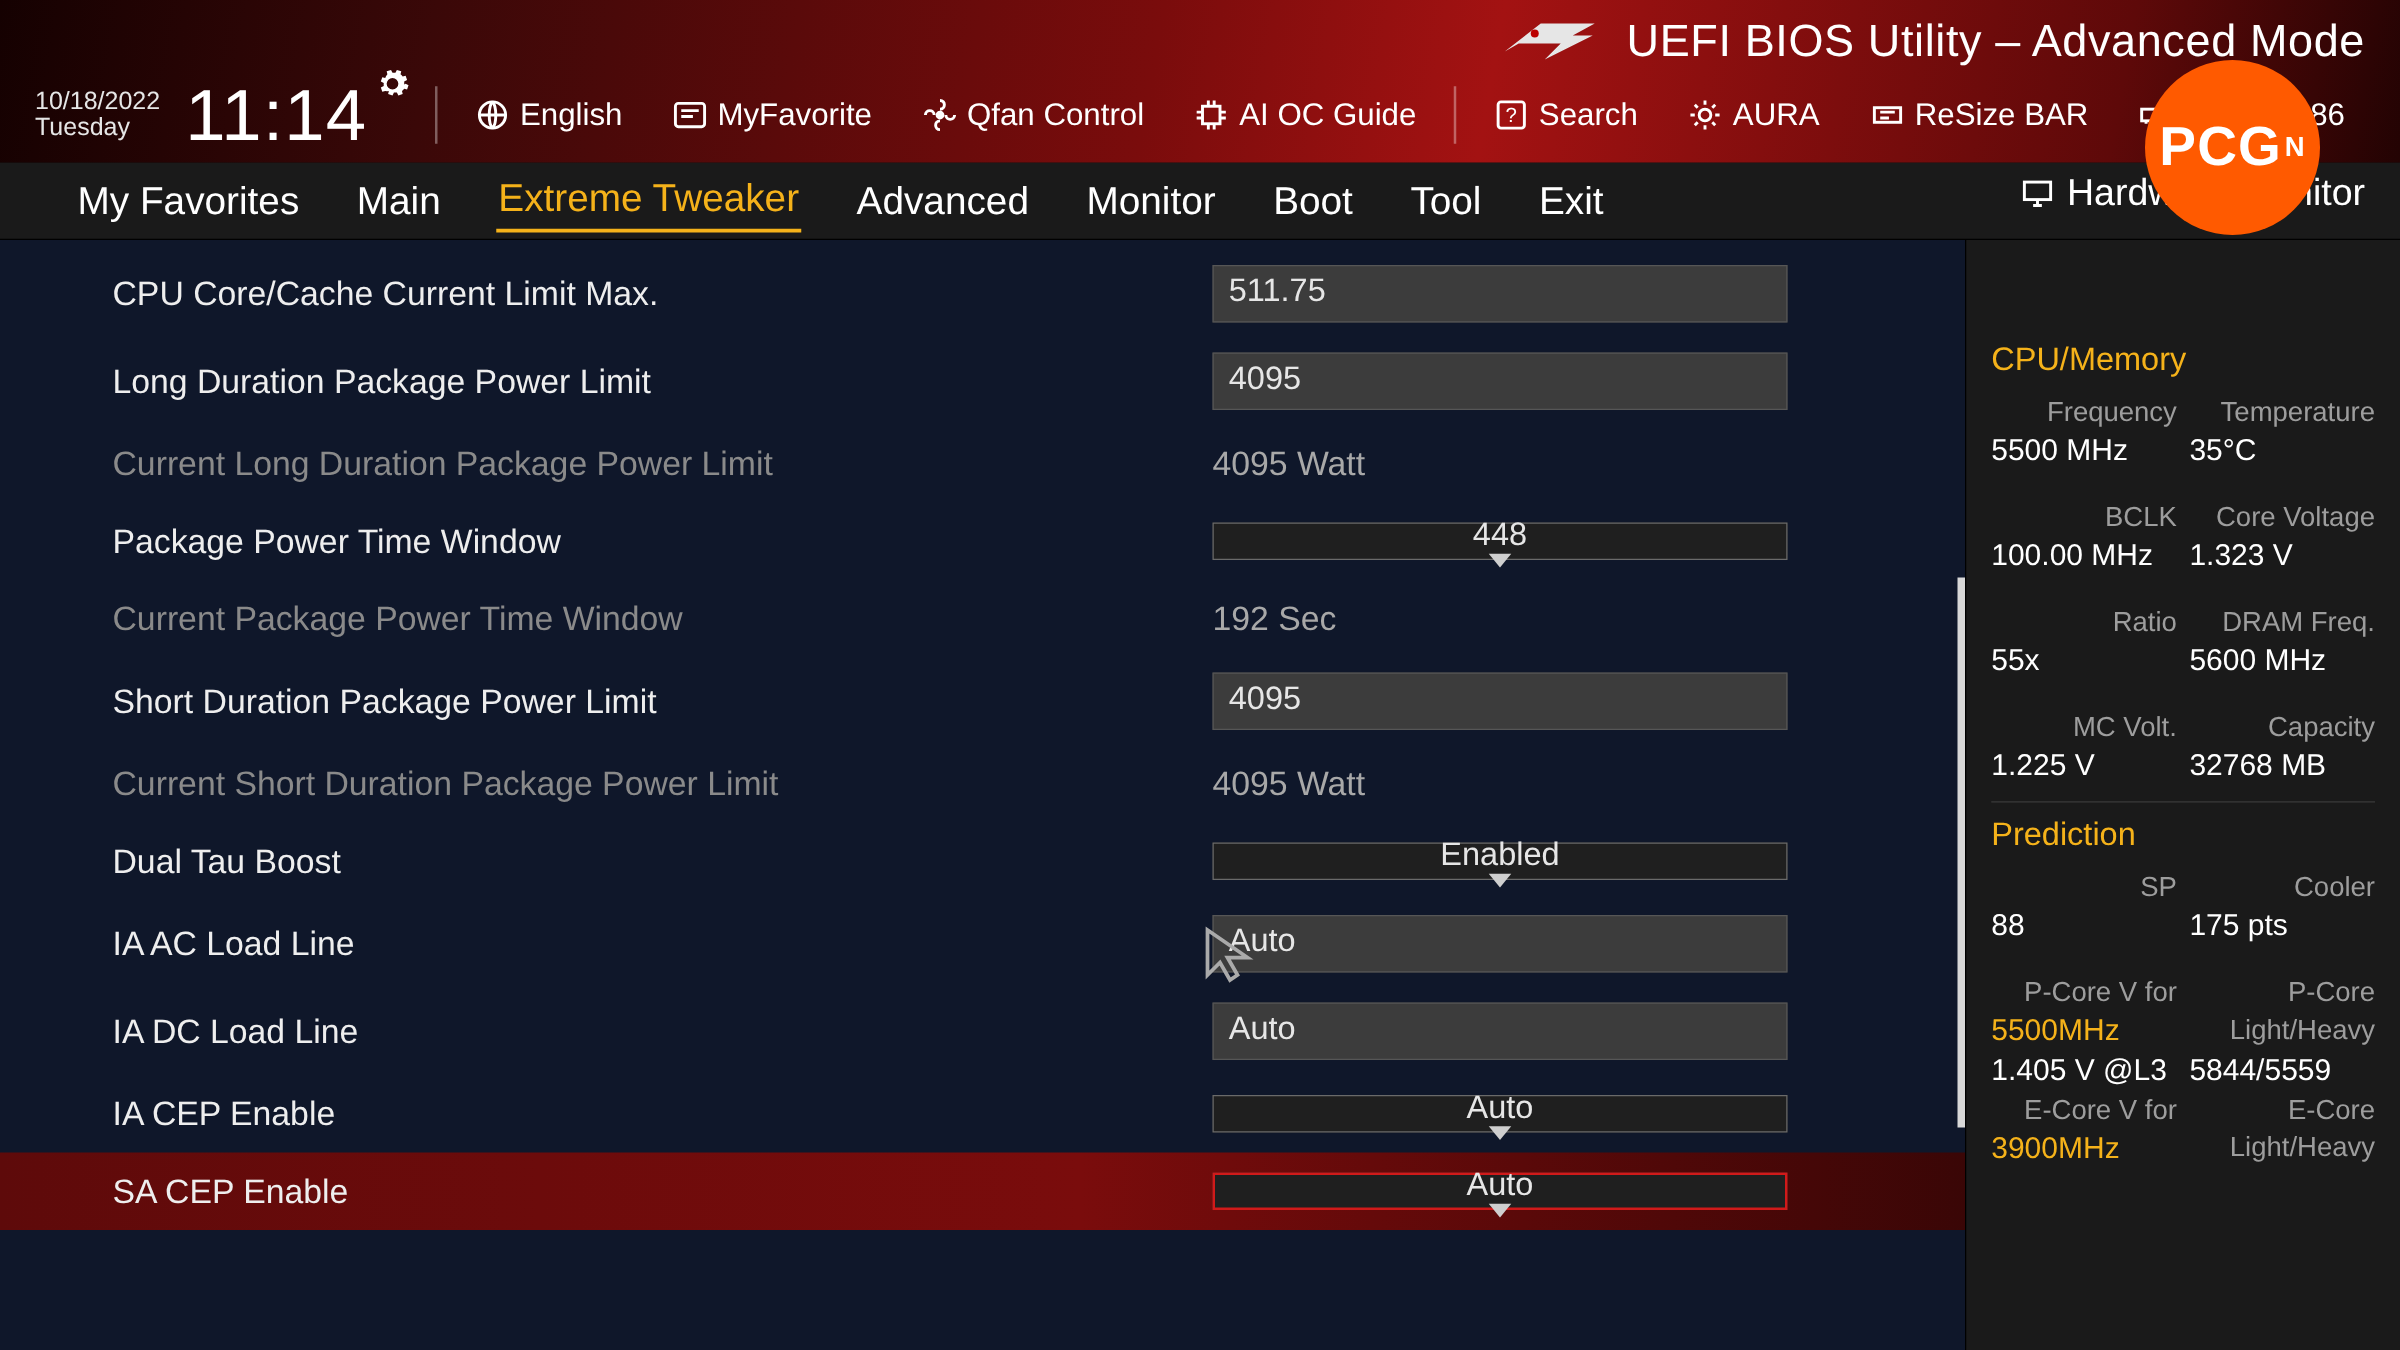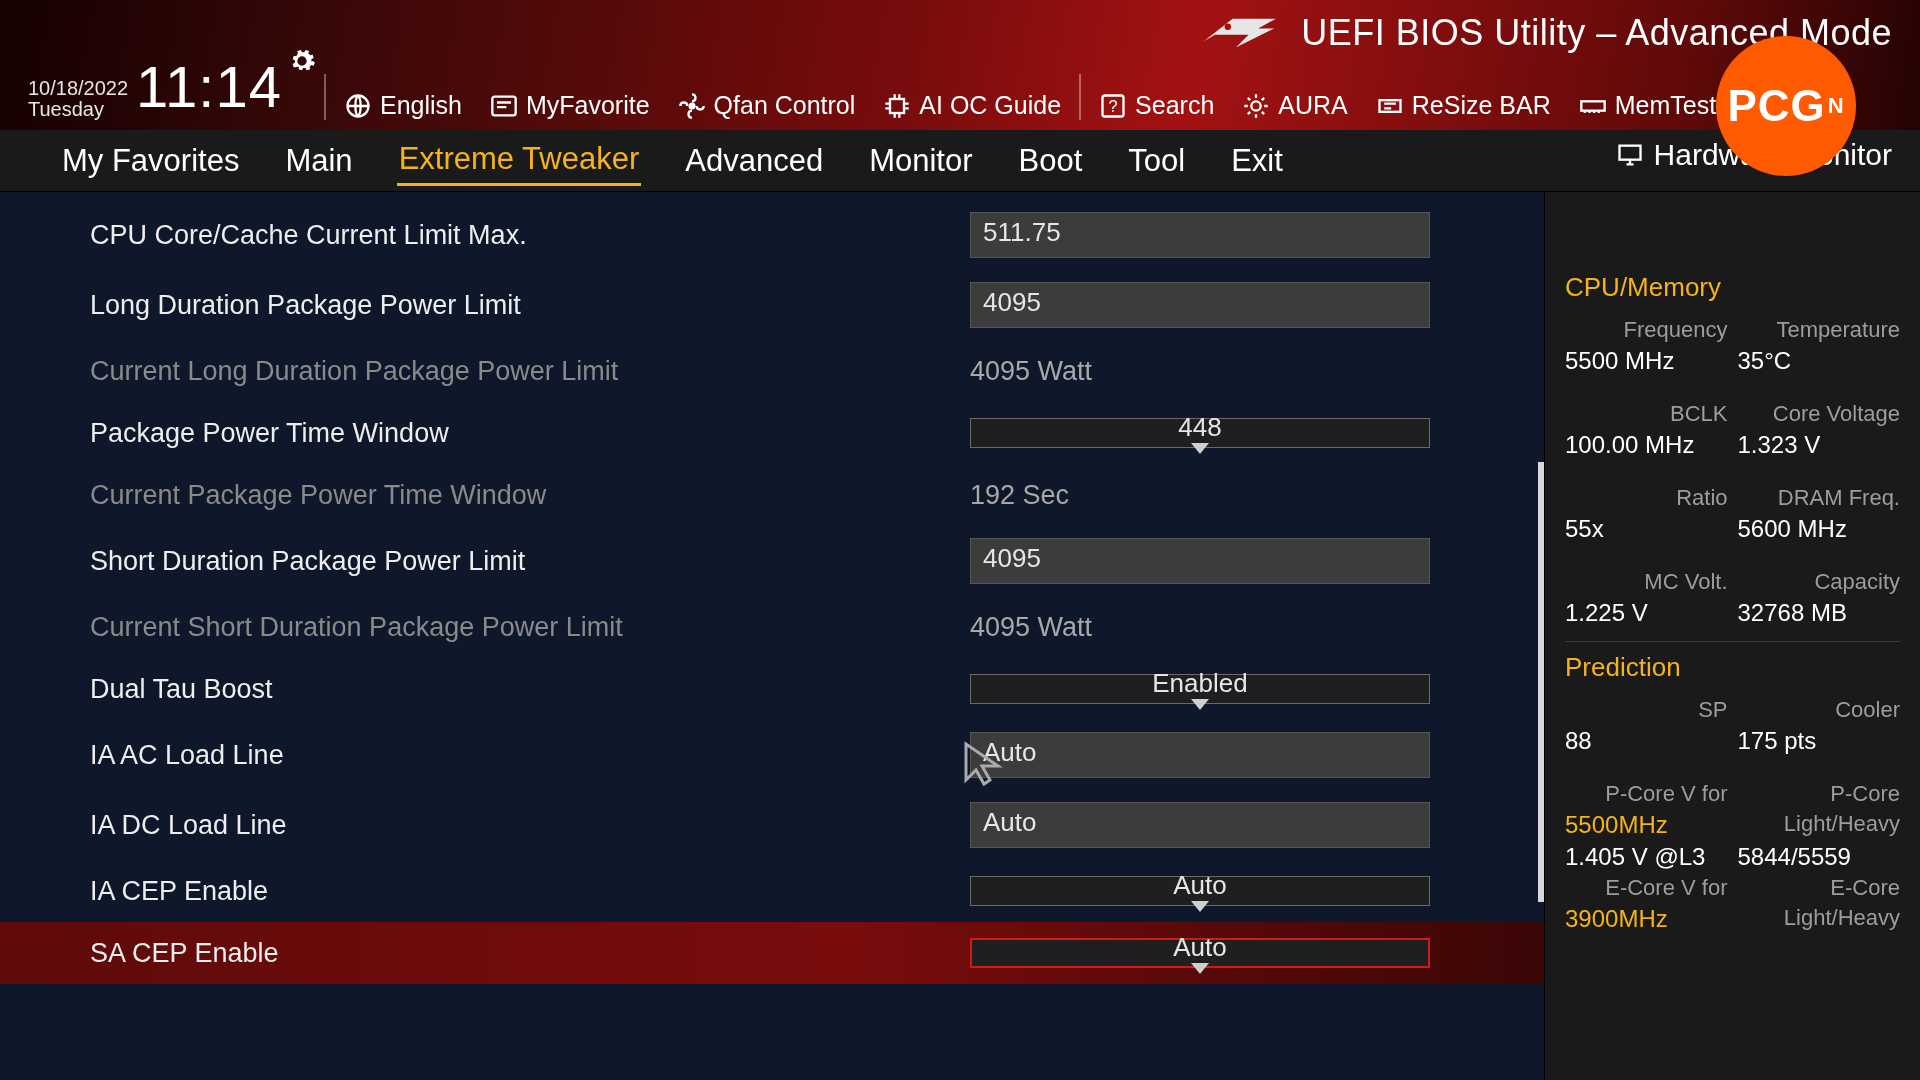--- a/index.html
+++ b/index.html
@@ -8,36 +8,36 @@
   
   .header {
     position: relative;
     height: 130px;
     background: linear-gradient(100deg, #150101 0%, #3a0808 18%, #7a0c0c 48%, #a31212 62%, #5e0909 88%, #230303 100%);
     padding: 12px 28px 0 28px;
   }
   .header-top { display: flex; align-items: center; gap: 22px; justify-content: flex-end; }
   .rog-logo { width: 80px; height: 38px; }
   .title { font-size: 36px; color: #fff; font-weight: 400; letter-spacing: .5px; white-space: nowrap; }
-  .header-bottom { display: flex; align-items: flex-end; gap: 8px; margin-top: 10px; height: 56px; }
+  .header-bottom { display: flex; align-items: center; gap: 20px; margin-top: 10px; height: 56px; }
   .date-block { display: flex; flex-direction: column; font-size: 20px; color: #e6e6e6; line-height: 1.05; }
   .clock { font-size: 58px; font-weight: 400; color: #fff; letter-spacing: 1px; display: flex; align-items: flex-start; }
   .clock .gear { margin-left: 6px; margin-top: -6px; }
   .top-link { display: flex; align-items: center; gap: 8px; font-size: 25px; color: #fff; padding: 0 10px; white-space: nowrap; cursor: pointer; }
   .sep { width: 2px; height: 46px; background: rgba(255,255,255,.35); }
   .iconbox { width: 28px; height: 28px; display: inline-flex; }
   
   .navbar { height: 62px; background: #1a1a1a; border-bottom: 1px solid #000; display: flex; align-items: center; padding: 0 60px; gap: 42px; }
   .navtab { font-size: 31px; color: #fff; cursor: pointer; padding: 6px 2px; }
   .navtab.active { color: #f5b21a; border-bottom: 3px solid #f5b21a; }
   .hwmon-title { position: absolute; right: 28px; top: 138px; display: flex; align-items: center; gap: 10px; font-size: 30px; color: #fff; }
   
   .body { display: flex; height: calc(1080px - 130px - 62px); background: #0f172a; }
   .settings-col { flex: 1 1 auto; padding: 8px 0 0 0; position: relative; }
-  .monpanel { width: 376px; background: #1a1a1a; border-left: 1px solid #000; padding: 74px 20px 27px 20px; position: relative; }
+  .monpanel { width: 348px; background: #1a1a1a; border-left: 1px solid #000; padding: 74px 20px 27px 20px; position: relative; }
   .scroll-ind { position: absolute; right: 0; top: 270px; width: 6px; height: 440px; background: #d8d8d8; }
   .row { display: flex; align-items: center; padding: 12px 40px 12px 90px; min-height: 62px; }
   .row .lbl { flex: 0 0 880px; font-size: 27px; }
   .row .lbl.norm { color: #eeeeee; }
   .row .lbl.info { color: #8a8a8a; }
   .row .val-static { font-size: 27px; color: #a8a8a8; }
   .row .control { width: 460px; }
   .row.selected { background: linear-gradient(90deg, #5e0a0a 0%, #7a0c0c 55%, #3a0606 100%); }
   .input-box {
     width: 460px; height: 46px; background: #3c3c3c; border: 1px solid #565656;
@@ -54,21 +54,21 @@
   .mon-grid { display: grid; grid-template-columns: 1fr 1fr; column-gap: 10px; row-gap: 4px; }
   .mon-lbl { color: #9d9d9d; font-size: 22px; text-align: right; }
   .mon-val { color: #ffffff; font-size: 24px; }
   .mon-val.yellow { color: #f5b21a; }
   .mon-gap { grid-column: 1 / -1; height: 18px; }
   .mon-rule { grid-column: 1 / -1; border-top: 1px solid #3a3a3a; margin: 10px 0 4px 0; }
   
   .fake-cursor { position: absolute; left: 962px; top: 548px; }
   
   .pcgn-badge {
-    position: absolute; top: 36px; right: 64px; width: 140px; height: 140px; border-radius: 70px;
+    position: absolute; top: 48px; right: 64px; width: 140px; height: 140px; border-radius: 70px;
     background: #ff5a00; display: flex; align-items: center; justify-content: center;
     font-weight: 800; color: #fff; font-size: 44px; letter-spacing: 1px;
   }
   .pcgn-badge sup { font-size: 22px; vertical-align: super; margin-left: 2px; }
 </style>
 </head>
 <body>
 
 <div class="bios-root">
 

